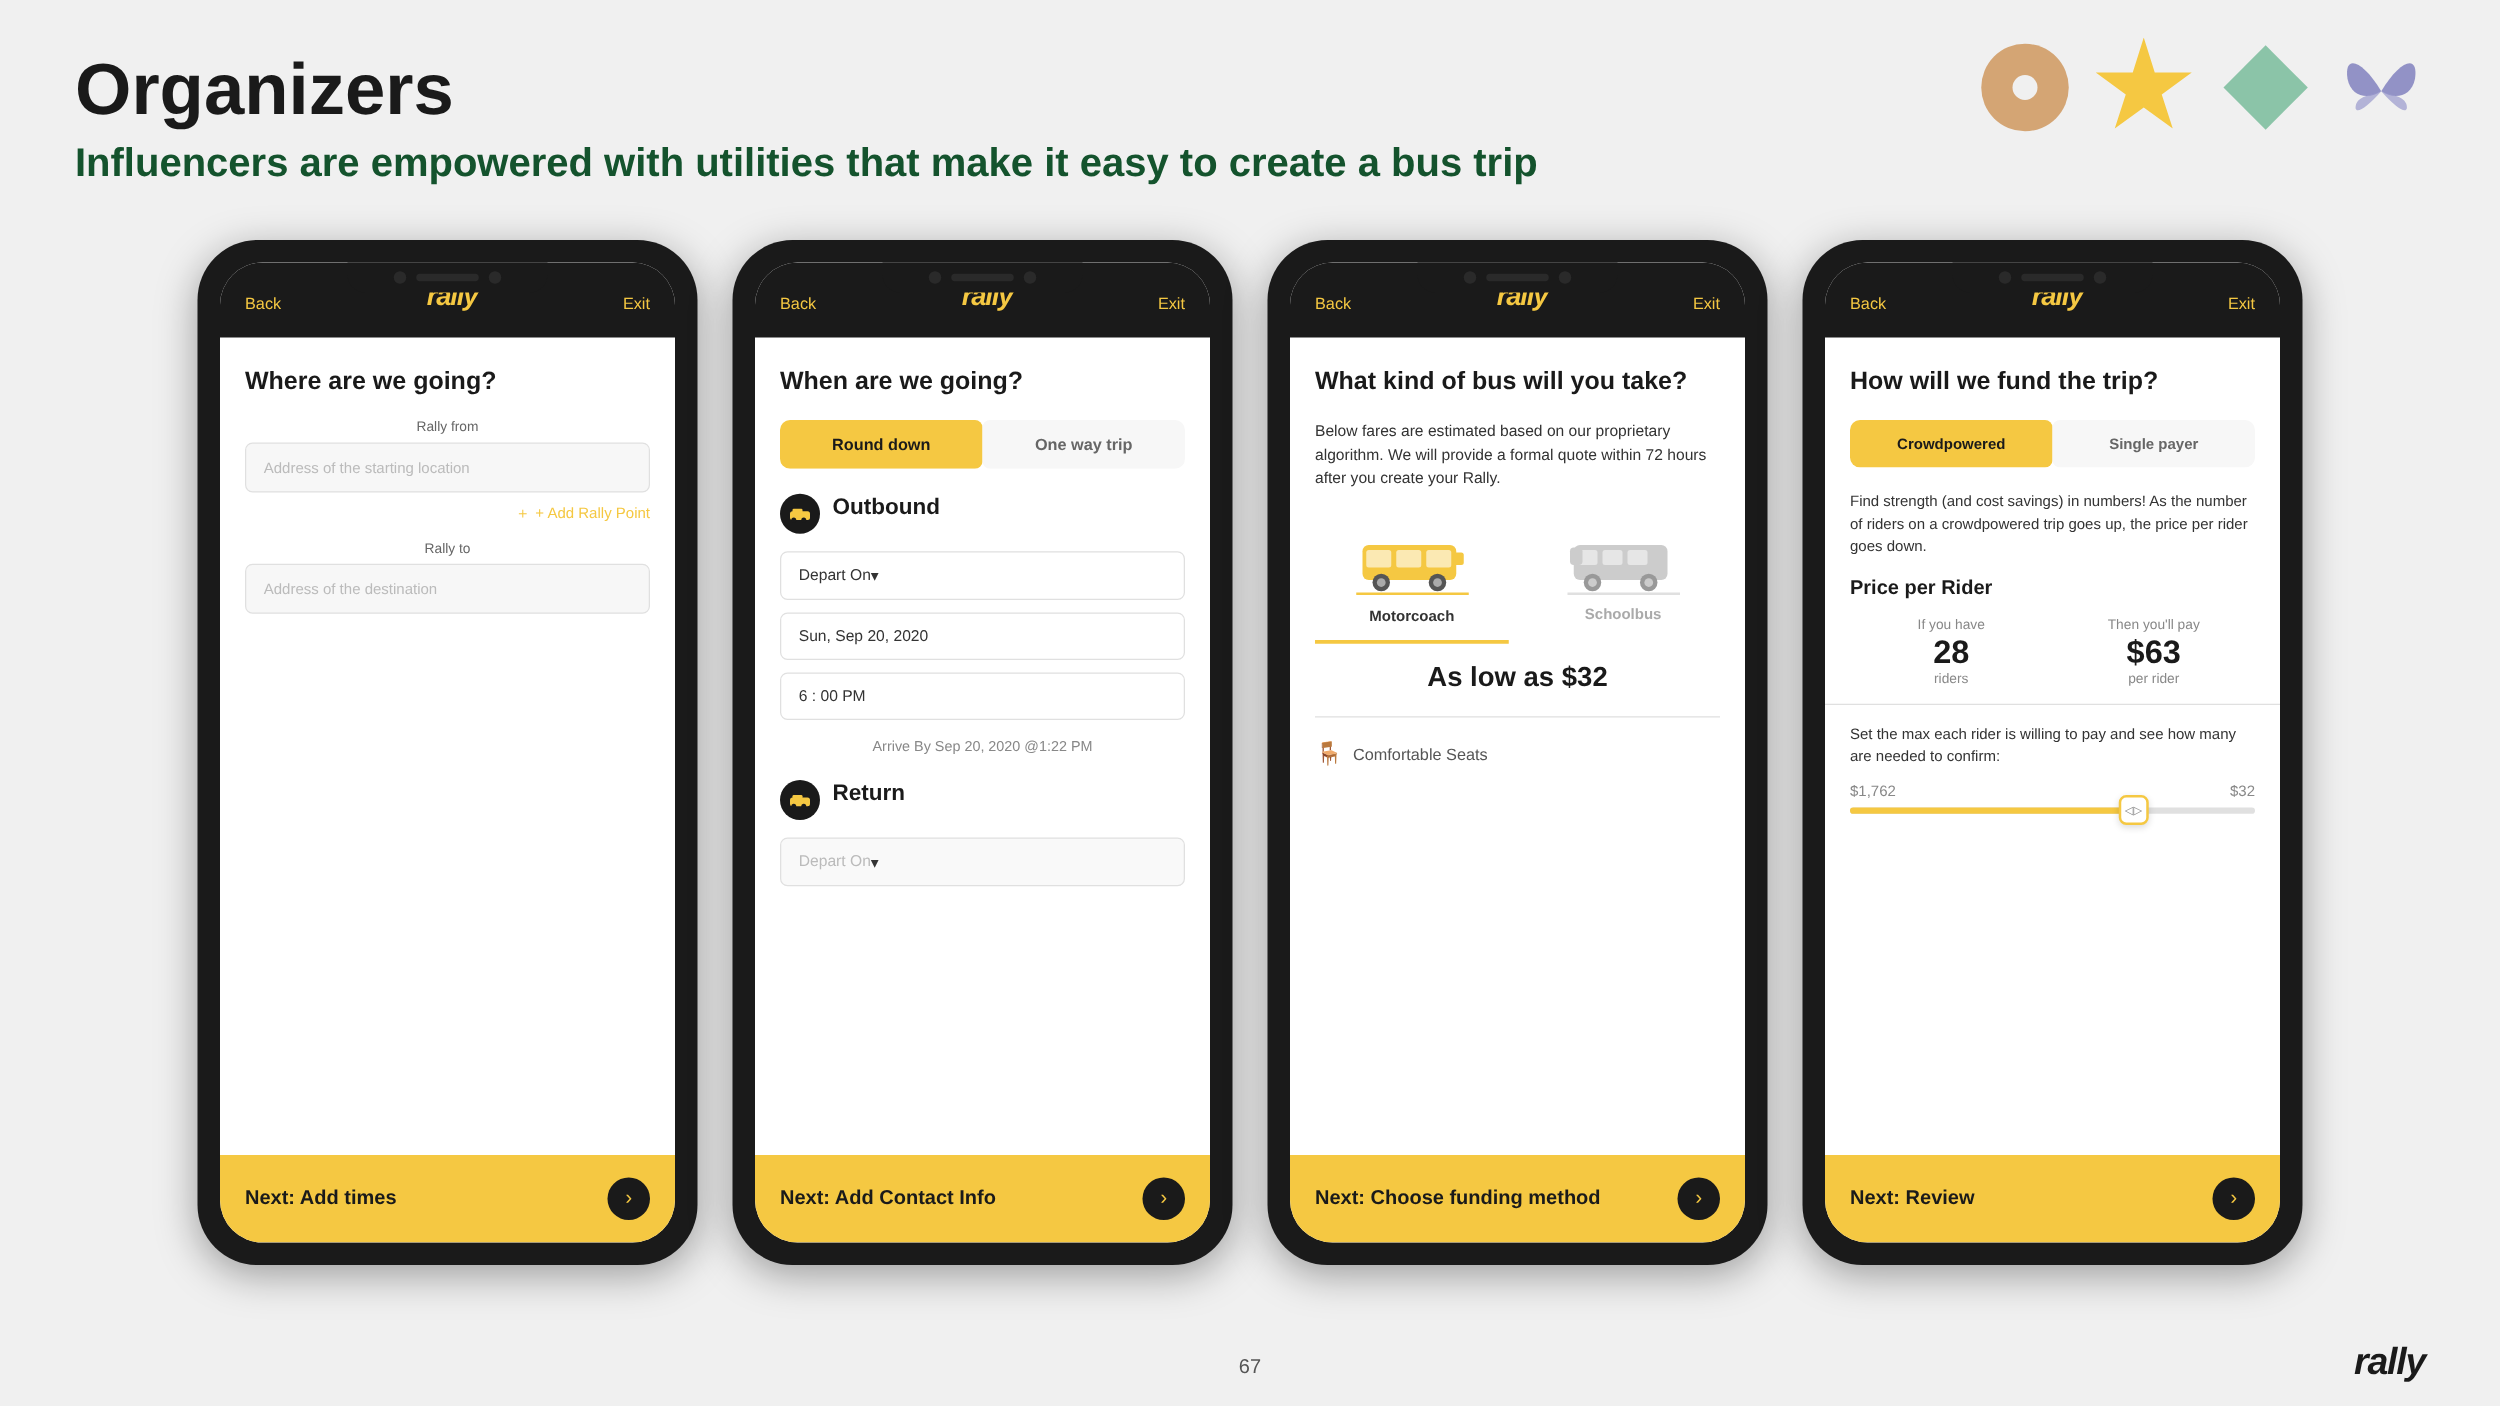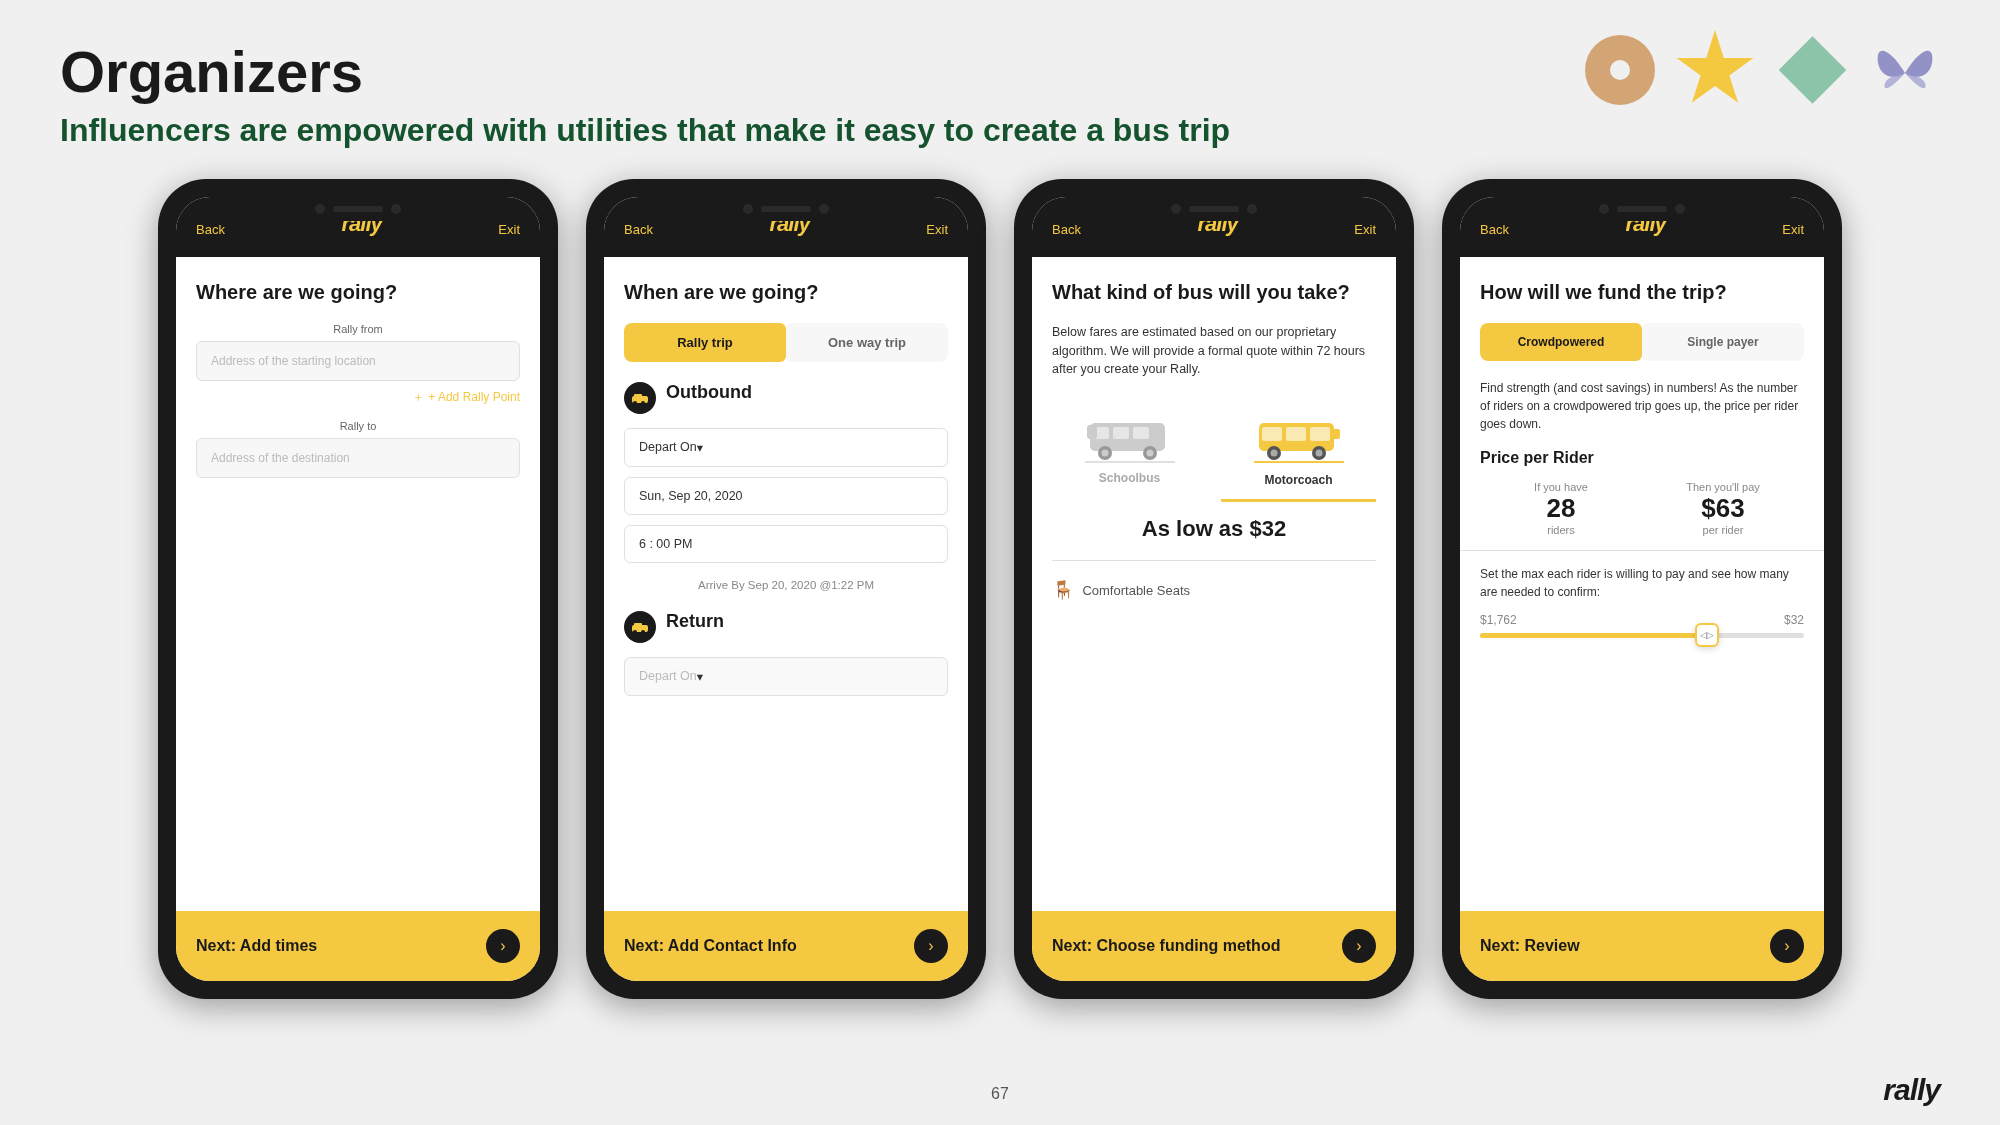--- a/index.html
+++ b/index.html
@@ -14,21 +14,21 @@
 
     .page-container {
       width: 2000px;
       height: 1125px;
       background: #f0f0f0;
       padding: 40px 60px;
       position: relative;
     }
 
     .header-section {
-      margin-bottom: 30px;
+      margin-bottom: 43px;
     }
 
     .page-title {
       font-size: 58px;
       font-weight: 800;
       color: #1a1a1a;
       line-height: 1.1;
     }
 
     .page-subtitle {
@@ -579,21 +579,21 @@
       <div class="phone-screen">
         <div class="phone-topbar">
           <span class="phone-topbar-btn">Back</span>
           <span class="phone-topbar-logo">rally</span>
           <span class="phone-topbar-btn">Exit</span>
         </div>
         <div class="phone-content">
           <div class="screen-title">When are we going?</div>
 
           <div class="trip-toggle">
-            <div class="toggle-btn active">Rally trip</div>
+            <div class="toggle-btn active">Round down</div>
             <div class="toggle-btn inactive">One way trip</div>
           </div>
 
           <div class="section-header">
             <div class="section-icon">
               <svg width="20" height="20" viewBox="0 0 20 20">
                 <rect x="2" y="8" width="16" height="7" rx="2" fill="#f5c842"></rect>
                 <rect x="4" y="6" width="8" height="4" rx="1" fill="#f5c842"></rect>
                 <circle cx="5" cy="15" r="2" fill="#1a1a1a"></circle>
                 <circle cx="13" cy="15" r="2" fill="#1a1a1a"></circle>
@@ -647,50 +647,50 @@
         <div class="phone-topbar">
           <span class="phone-topbar-btn">Back</span>
           <span class="phone-topbar-logo">rally</span>
           <span class="phone-topbar-btn">Exit</span>
         </div>
         <div class="phone-content">
           <div class="screen-title">What kind of bus will you take?</div>
           <div class="screen3-desc">Below fares are estimated based on our proprietary algorithm. We will provide a formal quote within 72 hours after you create your Rally.</div>
 
           <div class="bus-options">
+            <div class="bus-card selected">
+              <svg width="90" height="50" viewBox="0 0 90 50">
+                <rect x="5" y="12" width="75" height="28" rx="5" fill="#f5c842"></rect>
+                <rect x="8" y="16" width="20" height="14" rx="2" fill="#fff" opacity="0.6"></rect>
+                <rect x="32" y="16" width="20" height="14" rx="2" fill="#fff" opacity="0.6"></rect>
+                <rect x="56" y="16" width="20" height="14" rx="2" fill="#fff" opacity="0.6"></rect>
+                <circle cx="20" cy="42" r="7" fill="#555"></circle>
+                <circle cx="20" cy="42" r="3.5" fill="#aaa"></circle>
+                <circle cx="65" cy="42" r="7" fill="#555"></circle>
+                <circle cx="65" cy="42" r="3.5" fill="#aaa"></circle>
+                <rect x="78" y="18" width="8" height="10" rx="2" fill="#f5c842"></rect>
+              </svg>
+              <div class="divider-line" style="width:90px;"></div>
+              <span class="bus-label">Motorcoach</span>
+            </div>
             <div class="bus-card unselected">
               <svg width="90" height="50" viewBox="0 0 90 50">
                 <rect x="5" y="12" width="75" height="28" rx="5" fill="#ccc"></rect>
                 <rect x="8" y="16" width="16" height="12" rx="2" fill="#fff" opacity="0.5"></rect>
                 <rect x="28" y="16" width="16" height="12" rx="2" fill="#fff" opacity="0.5"></rect>
                 <rect x="48" y="16" width="16" height="12" rx="2" fill="#fff" opacity="0.5"></rect>
                 <circle cx="20" cy="42" r="7" fill="#999"></circle>
                 <circle cx="20" cy="42" r="3.5" fill="#ccc"></circle>
                 <circle cx="65" cy="42" r="7" fill="#999"></circle>
                 <circle cx="65" cy="42" r="3.5" fill="#ccc"></circle>
                 <rect x="2" y="14" width="10" height="14" rx="3" fill="#ccc"></rect>
               </svg>
               <div class="divider-line-gray" style="width:90px;"></div>
               <span class="bus-label" style="color:#aaa;">Schoolbus</span>
             </div>
-            <div class="bus-card selected">
-              <svg width="90" height="50" viewBox="0 0 90 50">
-                <rect x="5" y="12" width="75" height="28" rx="5" fill="#f5c842"></rect>
-                <rect x="8" y="16" width="20" height="14" rx="2" fill="#fff" opacity="0.6"></rect>
-                <rect x="32" y="16" width="20" height="14" rx="2" fill="#fff" opacity="0.6"></rect>
-                <rect x="56" y="16" width="20" height="14" rx="2" fill="#fff" opacity="0.6"></rect>
-                <circle cx="20" cy="42" r="7" fill="#555"></circle>
-                <circle cx="20" cy="42" r="3.5" fill="#aaa"></circle>
-                <circle cx="65" cy="42" r="7" fill="#555"></circle>
-                <circle cx="65" cy="42" r="3.5" fill="#aaa"></circle>
-                <rect x="78" y="18" width="8" height="10" rx="2" fill="#f5c842"></rect>
-              </svg>
-              <div class="divider-line" style="width:90px;"></div>
-              <span class="bus-label">Motorcoach</span>
-            </div>
           </div>
 
           <div class="price-banner">As low as $32</div>
 
           <div style="height:1px; background:#e0e0e0; margin: 8px 0;"></div>
 
           <div class="comfort-row">
             <span class="comfort-icon">🪑</span>
             <span class="comfort-label">Comfortable Seats</span>
           </div>

